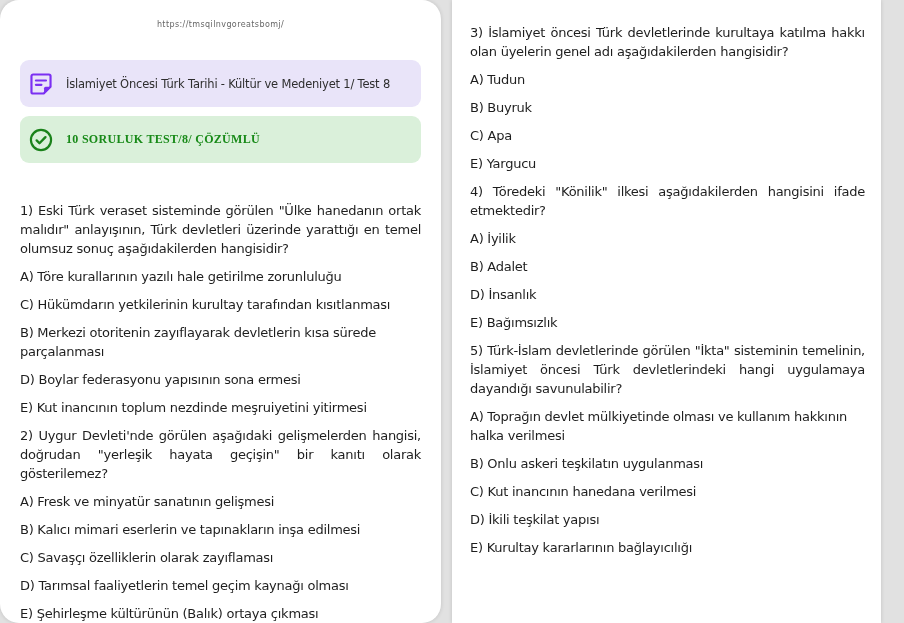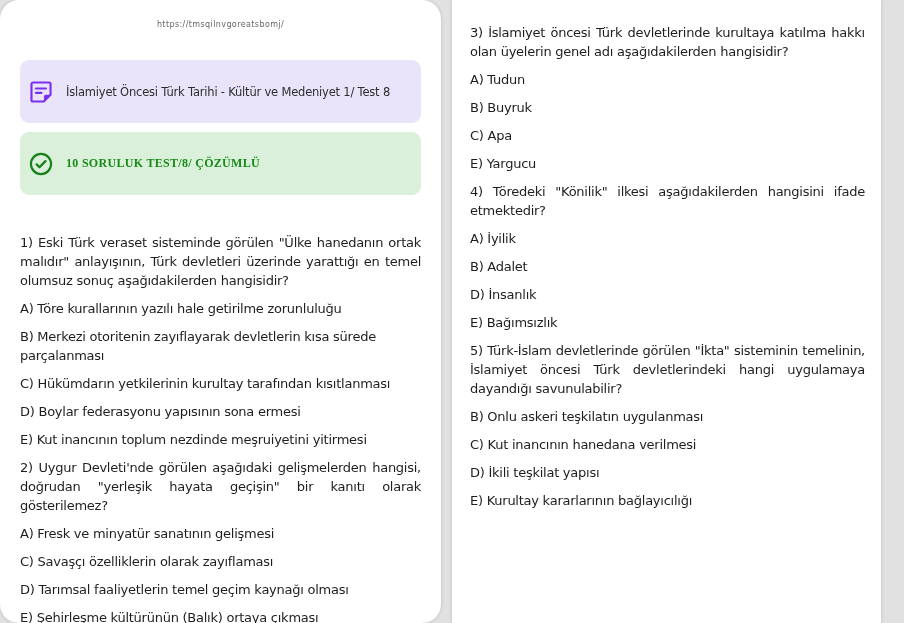--- a/index.html
+++ b/index.html
@@ -17,21 +17,21 @@
 
   .watermark {
     margin-top:20px; text-align:center;
     font-size:8px; color:#4a4a4a; letter-spacing:0.4px;
     filter:blur(0.7px); opacity:0.85;
   }
 
   .badge {
     display:flex; align-items:center;
     height:31px; border-radius:9px;
-    margin-left:20px; margin-right:20px; padding:16px 8px;
+    margin-left:20px; margin-right:20px; padding:8px 8px;
   }
   .badge-title  { background:#e9e4f9; margin-top:31px; }
   .badge-status { background:#daf0da; margin-top:9px;font-family:Liberation Serif, serif; }
   .badge .icon { width:26px; height:26px; flex:0 0 26px; display:flex; align-items:center; }
   .badge .label { margin-left:12px; white-space:nowrap; }
   .badge-title  .label { font-size:11.5px; color:#2e2e2e; letter-spacing:-0.2px; }
   .badge-status .label { font-size:12px; font-weight:bold; color:#188a18; letter-spacing:0.3px; }
 
   .content {
     padding:0 20px; color:#1e1e1e;
@@ -68,27 +68,28 @@
         <circle cx="12" cy="12" r="9.3" fill="none" stroke="#1b821b" stroke-width="2"></circle>
         <path d="M8 12.4l2.6 2.6 5.5-5.6" fill="none" stroke="#1b821b" stroke-width="2.2" stroke-linecap="round" stroke-linejoin="round"></path>
       </svg>
     </span>
     <span class="label">10 SORULUK TEST/8/ ÇÖZÜMLÜ</span>
   </div>
 
   <div class="content content-left">
     <p class="block question first">1) Eski Türk veraset sisteminde görülen "Ülke hanedanın ortak malıdır" anlayışının, Türk devletleri üzerinde yarattığı en temel olumsuz sonuç aşağıdakilerden hangisidir?</p>
     <p class="block option">A) Töre kurallarının yazılı hale getirilme zorunluluğu</p>
+    <p class="block option">C) Hükümdarın yetkilerinin kurultay tarafından kısıtlanması</p>
     <p class="block option">B) Merkezi otoritenin zayıflayarak devletlerin kısa sürede parçalanması</p>
-    <p class="block option">C) Hükümdarın yetkilerinin kurultay tarafından kısıtlanması</p>
     <p class="block option">D) Boylar federasyonu yapısının sona ermesi</p>
     <p class="block option">E) Kut inancının toplum nezdinde meşruiyetini yitirmesi</p>
 
     <p class="block question">2) Uygur Devleti'nde görülen aşağıdaki gelişmelerden hangisi, doğrudan "yerleşik hayata geçişin" bir kanıtı olarak gösterilemez?</p>
     <p class="block option">A) Fresk ve minyatür sanatının gelişmesi</p>
+    <p class="block option">B) Kalıcı mimari eserlerin ve tapınakların inşa edilmesi</p>
     <p class="block option">C) Savaşçı özelliklerin olarak zayıflaması</p>
     <p class="block option">D) Tarımsal faaliyetlerin temel geçim kaynağı olması</p>
     <p class="block option">E) Şehirleşme kültürünün (Balık) ortaya çıkması</p>
   </div>
 </div>
 
 <div class="panel" id="panel-right">
   <div class="content content-right">
     <p class="block question first">3) İslamiyet öncesi Türk devletlerinde kurultaya katılma hakkı olan üyelerin genel adı aşağıdakilerden hangisidir?</p>
     <p class="block option">A) Tudun</p>
@@ -96,18 +97,19 @@
     <p class="block option">C) Apa</p>
     <p class="block option">E) Yargucu</p>
 
     <p class="block question">4) Töredeki "Könilik" ilkesi aşağıdakilerden hangisini ifade etmektedir?</p>
     <p class="block option">A) İyilik</p>
     <p class="block option">B) Adalet</p>
     <p class="block option">D) İnsanlık</p>
     <p class="block option">E) Bağımsızlık</p>
 
     <p class="block question">5) Türk-İslam devletlerinde görülen "İkta" sisteminin temelinin, İslamiyet öncesi Türk devletlerindeki hangi uygulamaya dayandığı savunulabilir?</p>
+    <p class="block option">A) Toprağın devlet mülkiyetinde olması ve kullanım hakkının halka verilmesi</p>
     <p class="block option">B) Onlu askeri teşkilatın uygulanması</p>
     <p class="block option">C) Kut inancının hanedana verilmesi</p>
     <p class="block option">D) İkili teşkilat yapısı</p>
     <p class="block option">E) Kurultay kararlarının bağlayıcılığı</p>
   </div>
 </div>
 
 </body></html>

